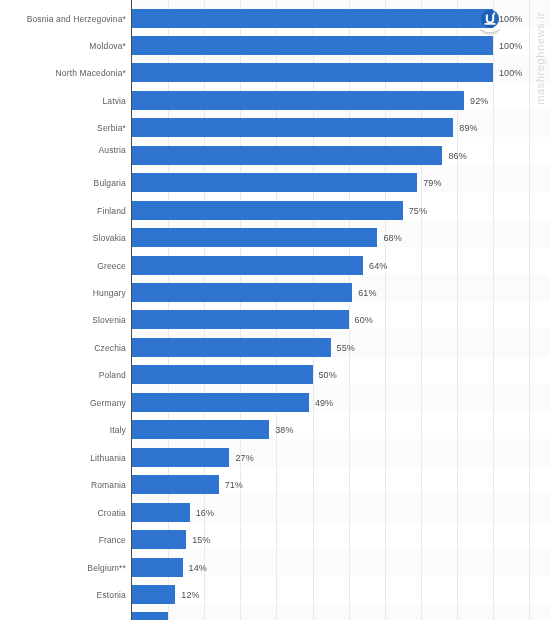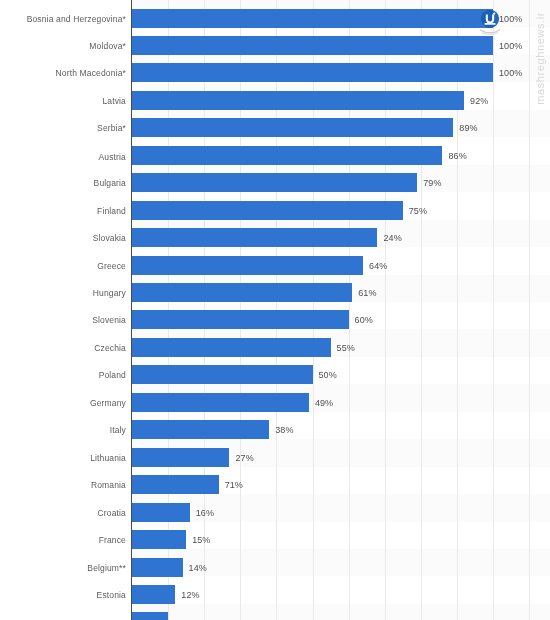--- a/index.html
+++ b/index.html
@@ -210,21 +210,21 @@
   </div>
 
   <div class="axis-line"></div>
 
   <div class="cat-labels" id="cat-labels">
       <div class="cat-label" style="top: 13.5px; color: rgb(92, 92, 92);">Bosnia and Herzegovina*</div>
       <div class="cat-label" style="top: 40.95px; color: rgb(92, 92, 92);">Moldova*</div>
       <div class="cat-label" style="top: 68.4px; color: rgb(92, 92, 92);">North Macedonia*</div>
       <div class="cat-label" style="top: 95.85px; color: rgb(92, 92, 92);">Latvia</div>
       <div class="cat-label" style="top: 123.3px; color: rgb(92, 92, 92);">Serbia*</div>
-      <div class="cat-label" style="top: 152px; color: rgb(92, 92, 92);">Austria</div>
+      <div class="cat-label" style="top: 145px; color: rgb(92, 92, 92);">Austria</div>
       <div class="cat-label" style="top: 178.2px; color: rgb(92, 92, 92);">Bulgaria</div>
       <div class="cat-label" style="top: 205.65px; color: rgb(92, 92, 92);">Finland</div>
       <div class="cat-label" style="top: 233.1px; color: rgb(92, 92, 92);">Slovakia</div>
       <div class="cat-label" style="top: 260.55px; color: rgb(92, 92, 92);">Greece</div>
       <div class="cat-label" style="top: 288px; color: rgb(92, 92, 92);">Hungary</div>
       <div class="cat-label" style="top: 315.45px; color: rgb(92, 92, 92);">Slovenia</div>
       <div class="cat-label" style="top: 342.9px; color: rgb(92, 92, 92);">Czechia</div>
       <div class="cat-label" style="top: 370.35px; color: rgb(92, 92, 92);">Poland</div>
       <div class="cat-label" style="top: 397.8px; color: rgb(92, 92, 92);">Germany</div>
       <div class="cat-label" style="top: 425.25px; color: rgb(92, 92, 92);">Italy</div>
@@ -238,21 +238,21 @@
 
   <div class="val-labels" id="val-labels">
       <div class="val-label" style="left: 499px; top: 13.5px; color: rgb(78, 78, 78);">100%</div>
       <div class="val-label" style="left: 499px; top: 40.95px; color: rgb(78, 78, 78);">100%</div>
       <div class="val-label" style="left: 499px; top: 68.4px; color: rgb(78, 78, 78);">100%</div>
       <div class="val-label" style="left: 470.12px; top: 95.85px; color: rgb(78, 78, 78);">92%</div>
       <div class="val-label" style="left: 459.29px; top: 123.3px; color: rgb(78, 78, 78);">89%</div>
       <div class="val-label" style="left: 448.46px; top: 150.75px; color: rgb(78, 78, 78);">86%</div>
       <div class="val-label" style="left: 423.19px; top: 178.2px; color: rgb(78, 78, 78);">79%</div>
       <div class="val-label" style="left: 408.75px; top: 205.65px; color: rgb(78, 78, 78);">75%</div>
-      <div class="val-label" style="left: 383.48px; top: 233.1px; color: rgb(78, 78, 78);">24%</div>
+      <div class="val-label" style="left: 383.48px; top: 233.1px; color: rgb(78, 78, 78);">68%</div>
       <div class="val-label" style="left: 369.04px; top: 260.55px; color: rgb(78, 78, 78);">64%</div>
       <div class="val-label" style="left: 358.21px; top: 288px; color: rgb(78, 78, 78);">61%</div>
       <div class="val-label" style="left: 354.6px; top: 315.45px; color: rgb(78, 78, 78);">60%</div>
       <div class="val-label" style="left: 336.55px; top: 342.9px; color: rgb(78, 78, 78);">55%</div>
       <div class="val-label" style="left: 318.5px; top: 370.35px; color: rgb(78, 78, 78);">50%</div>
       <div class="val-label" style="left: 314.89px; top: 397.8px; color: rgb(78, 78, 78);">49%</div>
       <div class="val-label" style="left: 275.18px; top: 425.25px; color: rgb(78, 78, 78);">38%</div>
       <div class="val-label" style="left: 235.47px; top: 452.7px; color: rgb(78, 78, 78); text-align: center;">27%</div>
       <div class="val-label" style="left: 224.64px; top: 480.15px; color: rgb(78, 78, 78);">71%</div>
       <div class="val-label" style="left: 195.76px; top: 507.6px; color: rgb(78, 78, 78);">16%</div>

